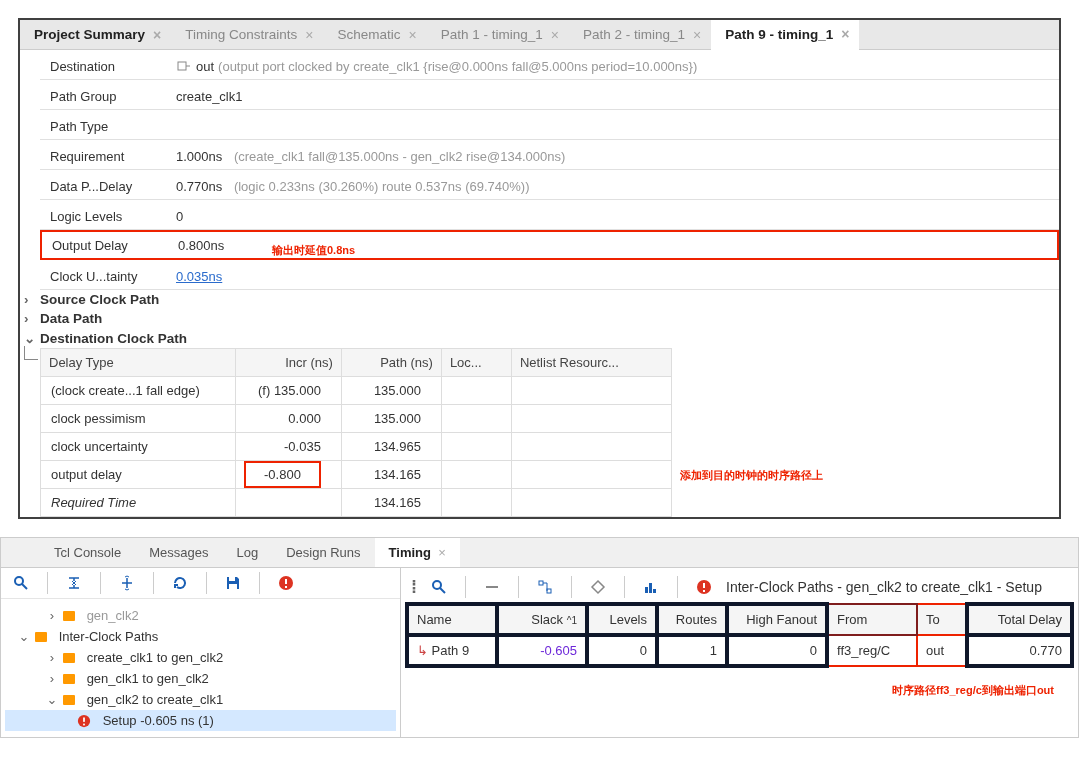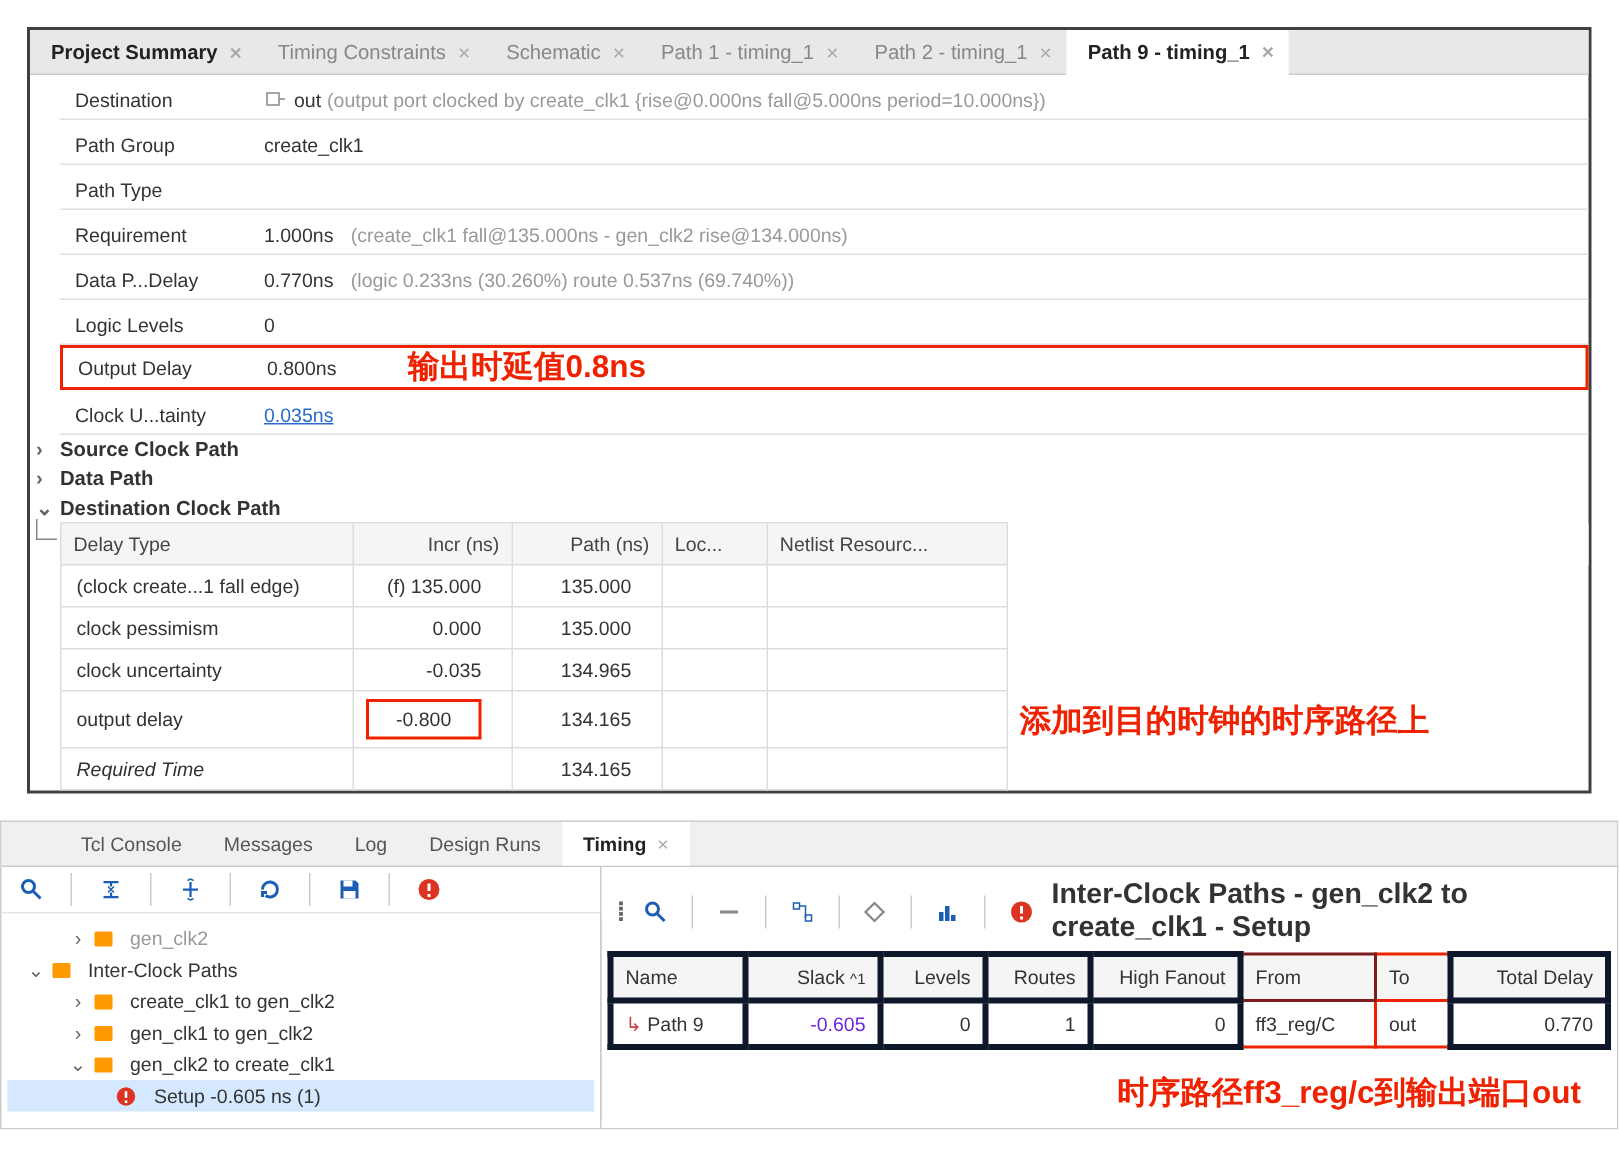--- a/index.html
+++ b/index.html
@@ -16,21 +16,21 @@
   
   
   .summary { padding: 0 0 0 20px; }
   .summary-row { display: flex; border-bottom: 1px solid #e0e0e0; align-items: flex-end; height: 30px; }
   .summary-label { width: 130px; padding: 5px 6px 5px 10px; color: #333; }
   .summary-value { padding: 5px 6px; display: flex; align-items: center; gap: 4px; }
   .gray-text { color: #999; }
   .link { color: #2a6bcc; text-decoration: underline; cursor: pointer; }
   
   .highlight-box { border: 2px solid #e20; }
-  .red-annotation { color: #e20; font-weight: bold; font-size: 21px; }
+  .red-annotation { color: #e20; font-weight: bold; font-size: 11px; }
   
   
   .tree-section { display: flex; align-items: center; font-weight: bold; font-size: 13.5px; padding: 2px 4px; }
   .tree-section .caret { width: 16px; color: #666; }
   
   
   .dest-table { margin-left: 20px; width: calc(100% - 20px); border-collapse: collapse; }
   .dest-table th, .dest-table td { border: 1px solid #ddd; padding: 5px 8px; text-align: left; font-size: 13px; height: 28px; }
   .dest-table th { background: #f5f5f5; font-weight: normal; color: #444; }
   .dest-table td.num { text-align: right; padding-right: 20px; }
@@ -314,21 +314,21 @@
             </svg>
           </span>
         <span class="sep"></span>
         <span class="tool-icon">
             <svg class="ico" viewBox="0 0 16 16">
               <circle cx="8" cy="8" r="7" fill="#d32"></circle>
               <rect x="7" y="4" width="2" height="5" fill="#fff"></rect>
               <rect x="7" y="11" width="2" height="2" fill="#fff"></rect>
             </svg>
           </span>
-        <span style="font-weight:bold;font-size:19px;">Inter-Clock Paths - gen_clk2 to create_clk1 - Setup</span>
+        <span style="font-weight:normal;font-size:14px;">Inter-Clock Paths - gen_clk2 to create_clk1 - Setup</span>
       </div>
 
       <table class="paths-table">
         <tbody>
             <tr>
           <th style="width:90px;">Name</th>
           <th style="width:90px;text-align:right;margin-top:36px;"><span>Slack</span> <span style="font-size:10px;">^1</span></th>
           <th style="width:70px;text-align:right;">Levels</th>
           <th style="width:70px;text-align:right;">Routes</th>
           <th style="width:100px;text-align:right;">High Fanout</th>

